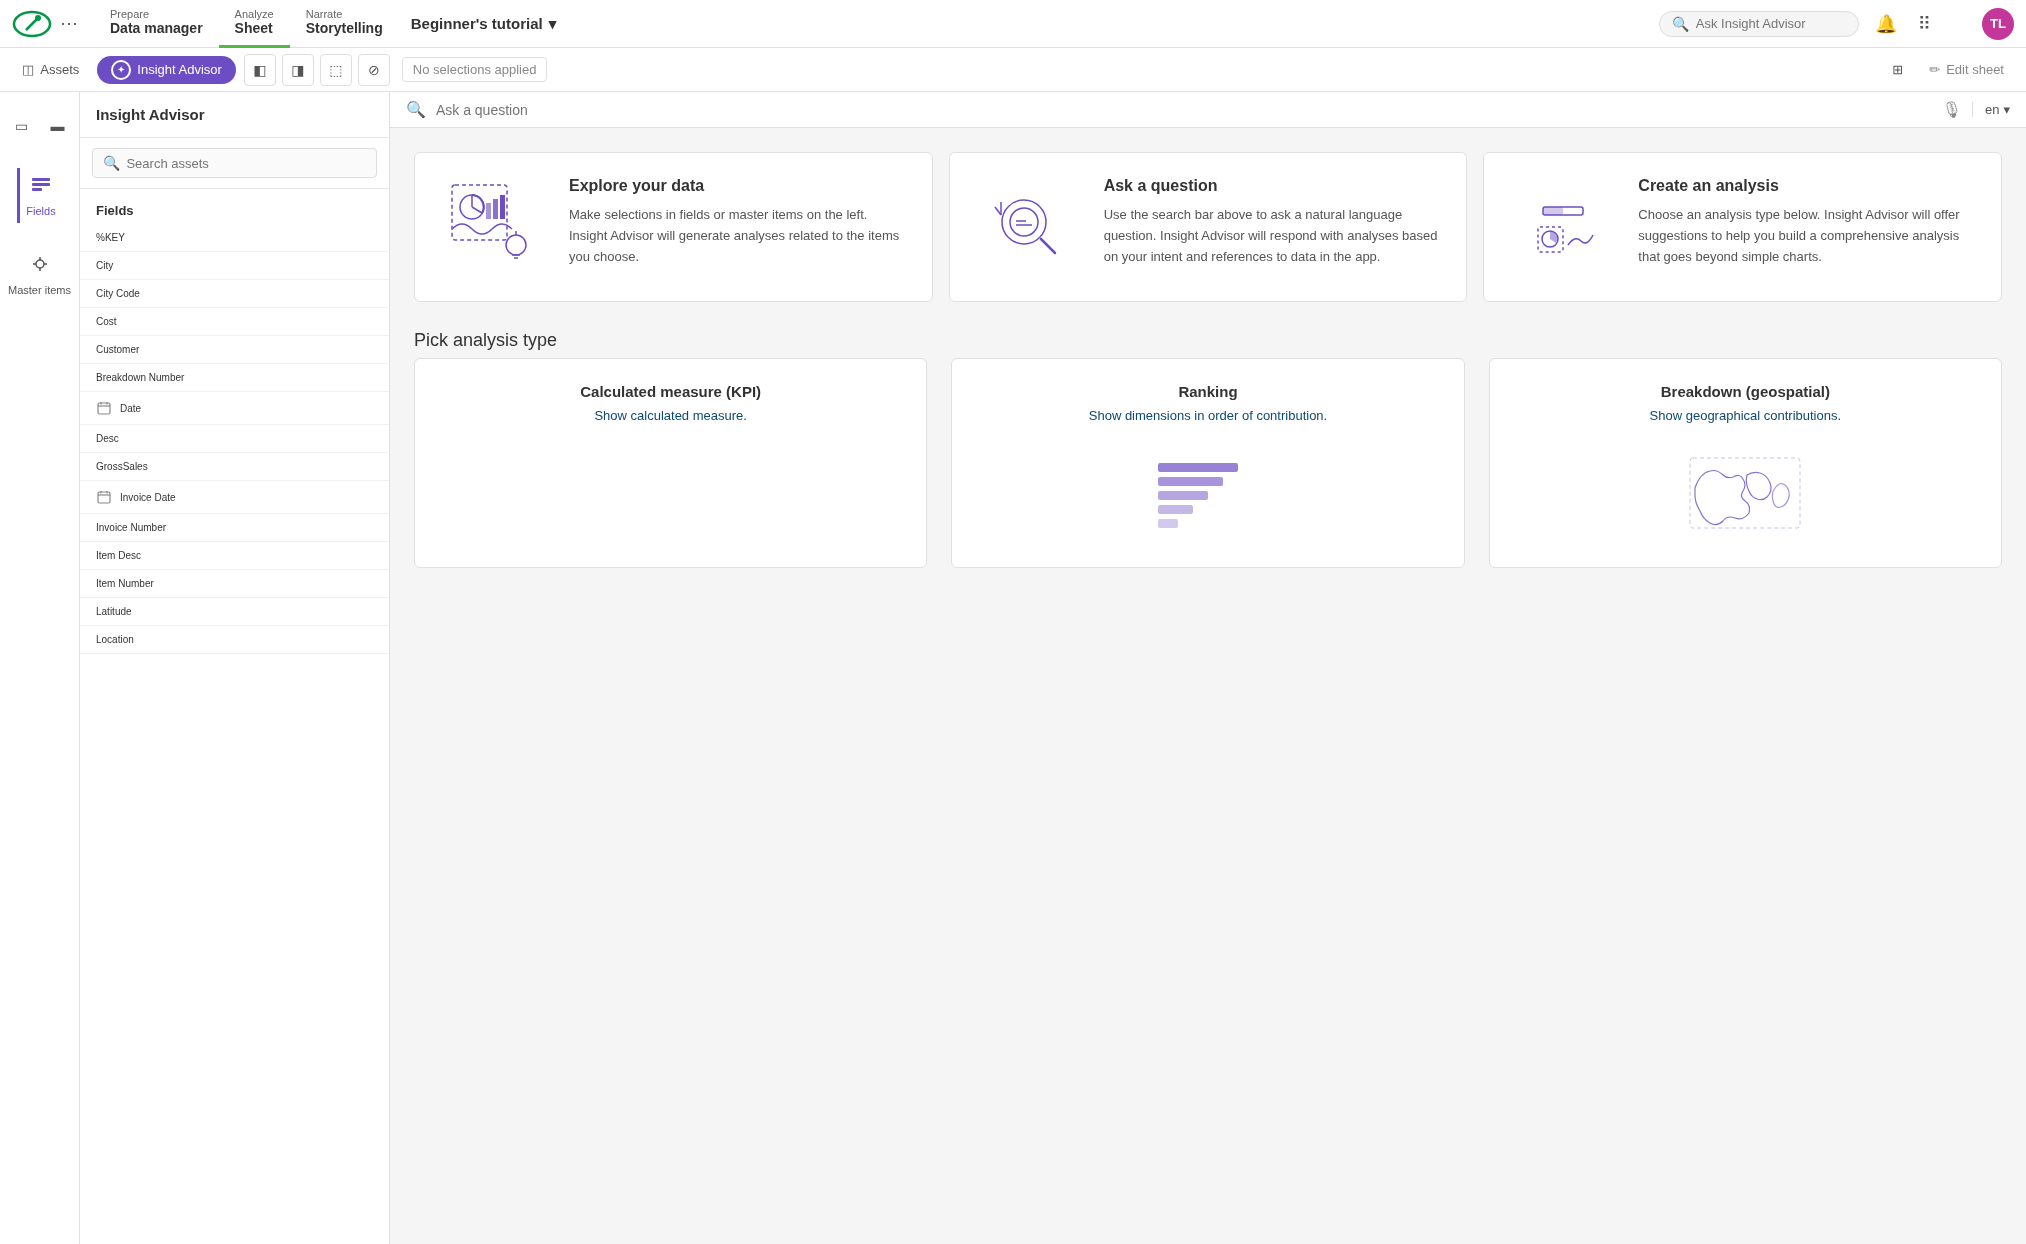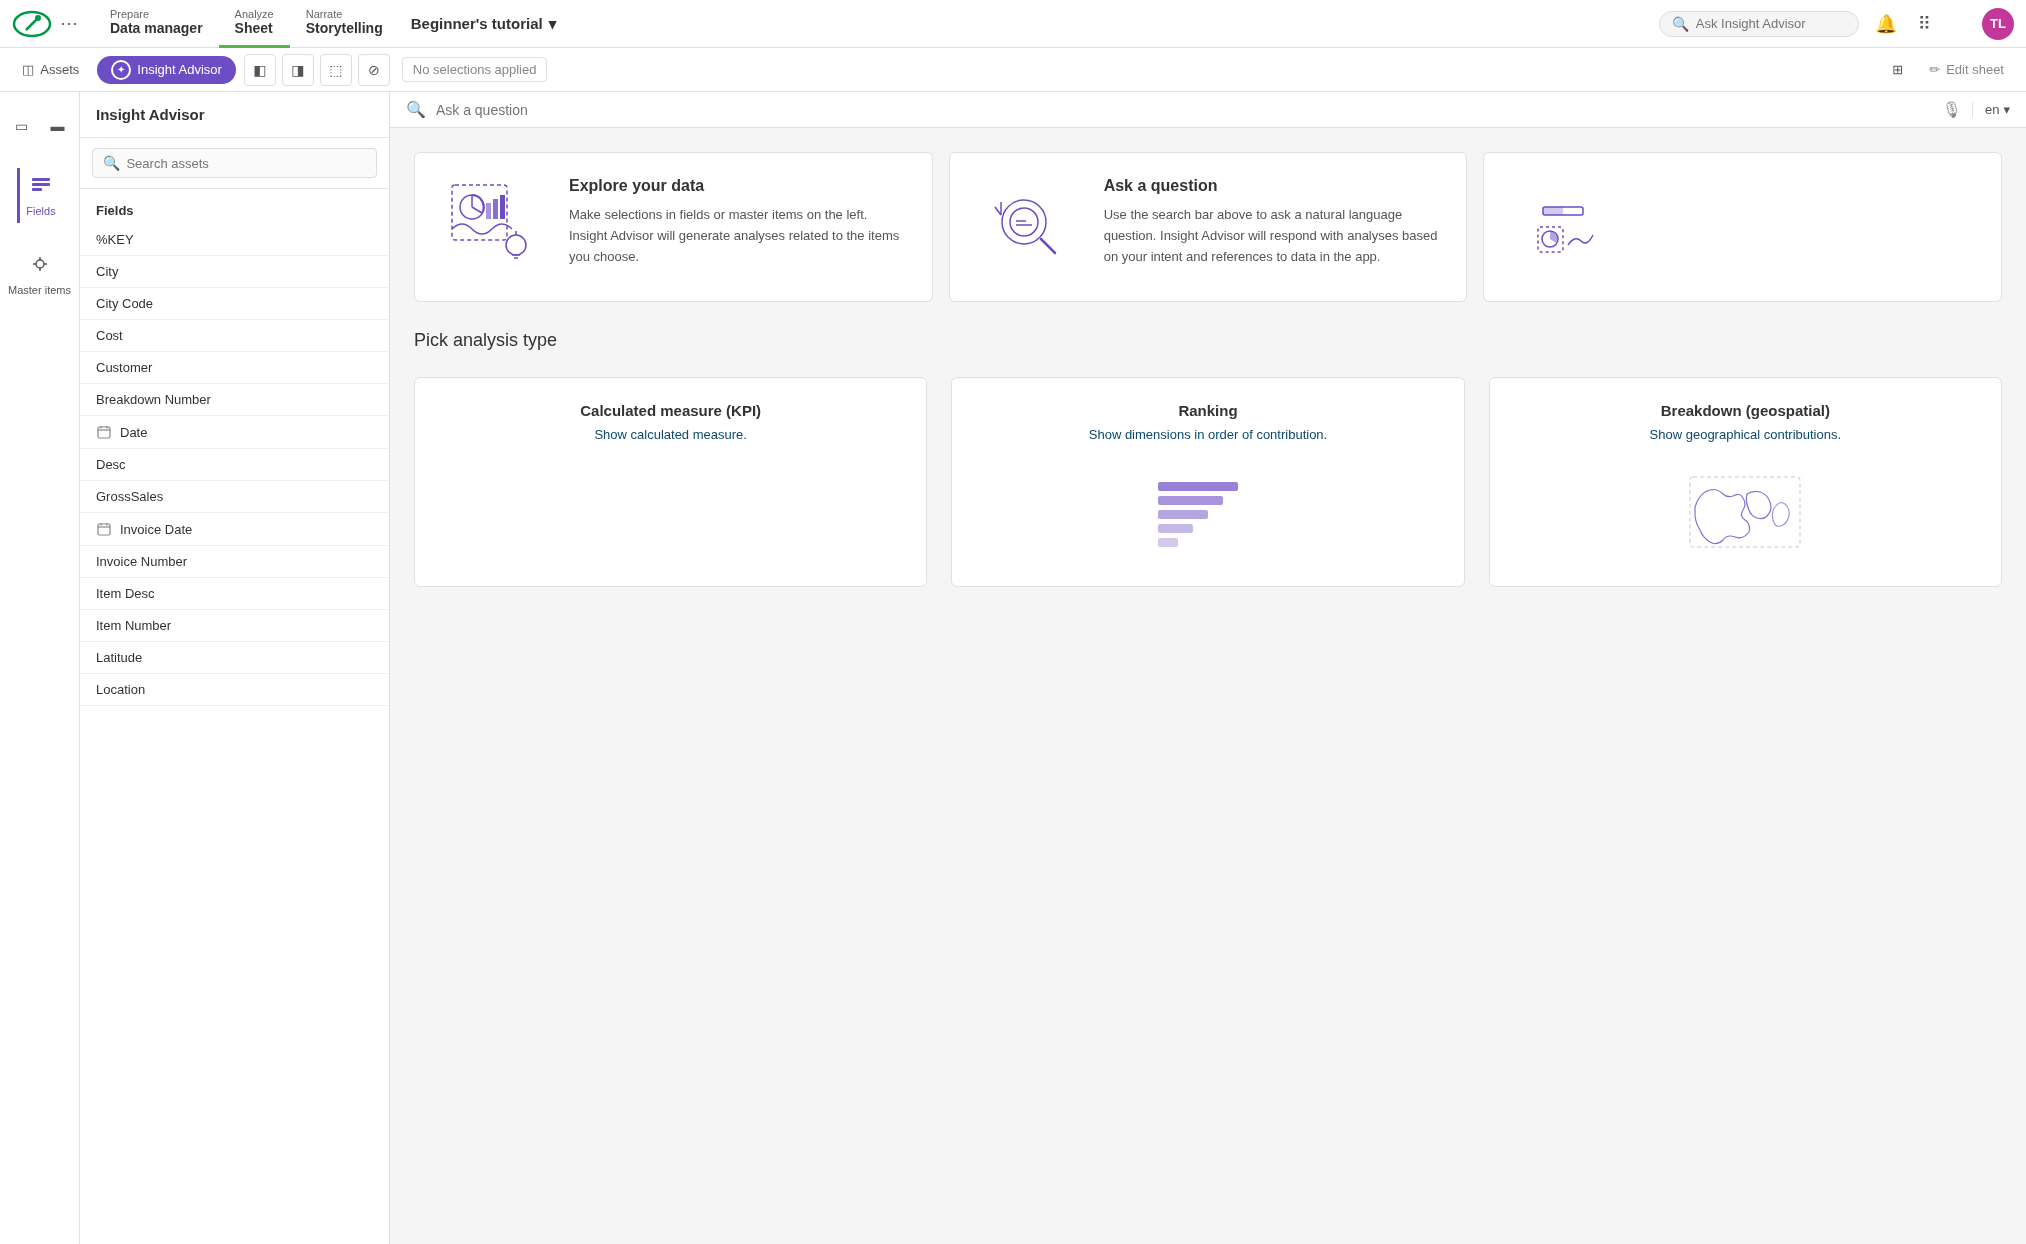--- a/index.html
+++ b/index.html
@@ -277,21 +277,21 @@
     .fields-header {
       padding: 6px 16px;
       font-size: 13px;
       font-weight: 600;
       color: #333;
     }
     .field-item {
       display: flex;
       align-items: center;
       padding: 8px 16px;
-      font-size: 13px;
+      font-size: 10px;
       color: #333;
       cursor: pointer;
       border-bottom: 1px solid #f0f0f0;
       gap: 8px;
     }
     .field-icon {
       width: 16px;
       height: 16px;
       display: flex;
       align-items: center;
@@ -380,21 +380,21 @@
       font-size: 13px;
       color: #555;
       line-height: 1.6;
     }
 
     
     .analysis-section-title {
       font-size: 18px;
       font-weight: 400;
       color: #333;
-      margin-bottom: 26px;
+      margin-bottom: 7px;
     }
     .analysis-cards {
       display: grid;
       grid-template-columns: 1fr 1fr 1fr;
       gap: 24px;
     }
     .analysis-card {
       background: #fff;
       border: 1px solid #e0e0e0;
       border-radius: 6px;
@@ -704,20 +704,24 @@
               <rect x="30" y="30" width="20" height="8" rx="2" fill="#6c4dc4" opacity="0.3"></rect>
 
               <rect x="25" y="50" width="25" height="25" rx="2" stroke="#6c4dc4" stroke-width="1.5" stroke-dasharray="3 3" fill="none"></rect>
 
               <circle cx="37" cy="62" r="8" stroke="#6c4dc4" stroke-width="1.5" fill="none"></circle>
               <path d="M37 62 L37 54 A8 8 0 0 1 43 66 Z" fill="#6c4dc4" opacity="0.5"></path>
 
               <path d="M55 68 Q62 58 68 64 Q74 70 80 58" stroke="#6c4dc4" stroke-width="1.5" fill="none"></path>
             </svg>
           </div>
+          <div class="info-card-text">
+            <div class="info-card-title">Create an analysis</div>
+            <div class="info-card-desc">Choose an analysis type below. Insight Advisor will offer suggestions to help you build a comprehensive analysis that goes beyond simple charts.</div>
+          </div>
         </div>
       </div>
 
       <div class="analysis-section-title">Pick analysis type</div>
 
       <div class="analysis-cards">
 
         <div class="analysis-card">
           <div class="analysis-card-title">Calculated measure (KPI)</div>
           <div class="analysis-card-desc">Show calculated measure.</div>

